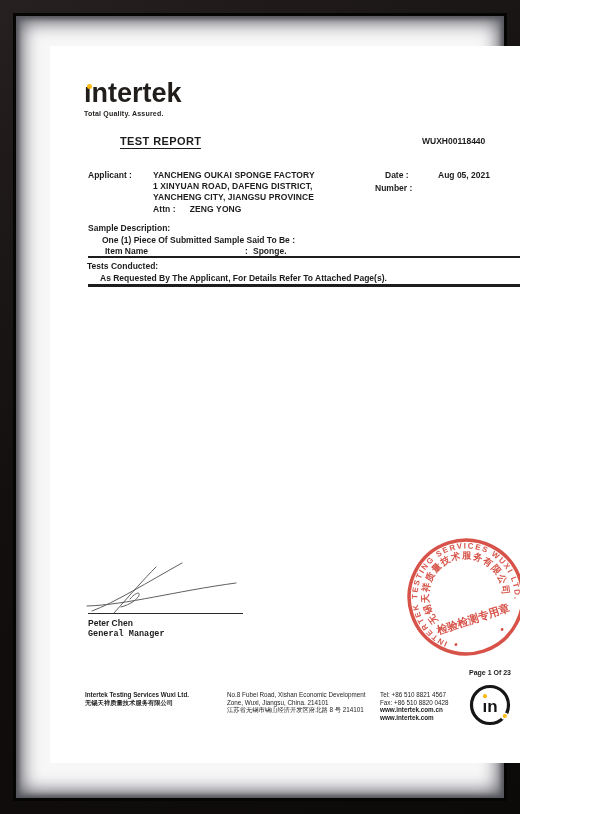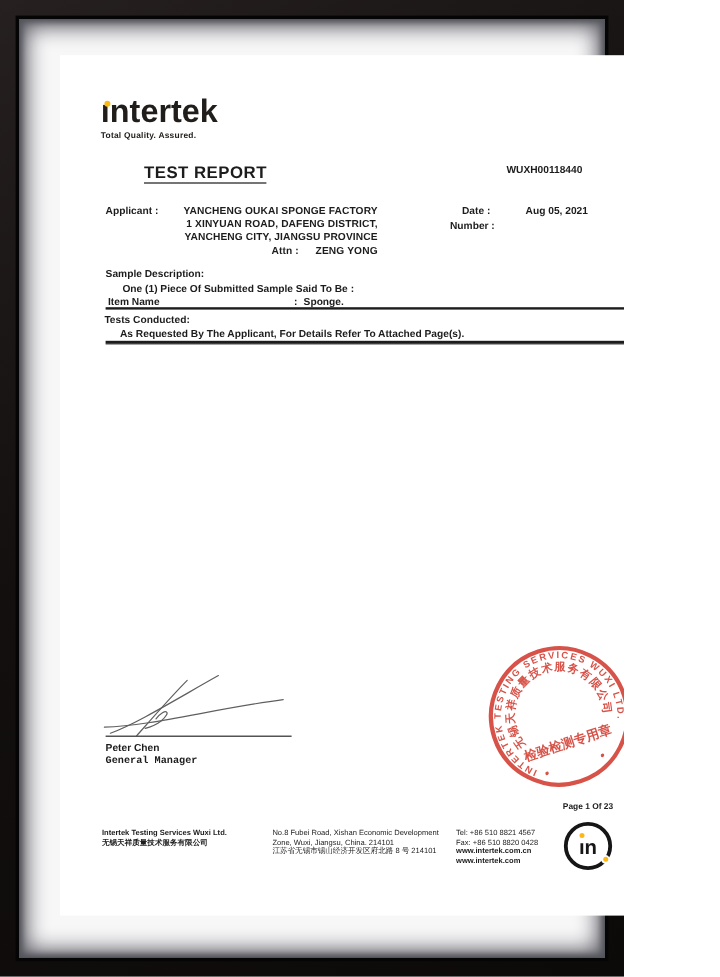--- a/index.html
+++ b/index.html
@@ -13,45 +13,45 @@
   .frame-lip { position:absolute; inset:13px; background:#060505; }
   .mat {
     position:absolute; inset:16px; background:#f7f7f8;
     box-shadow: inset 0 0 18px 6px #56565e, inset 0 0 5px 2px #33333a;
   }
   .page { position:absolute; left:50px; top:46px; width:498px; height:717px; background:#ffffff; }
 
   .abs { position:absolute; }
   .b { font-weight:bold; }
   .t85 { font-size:8.5px; line-height:11.2px; }
-  .caps { letter-spacing:0.1px;text-align:right; }
+  .caps { letter-spacing:0.1px; }
 
   
   .logo-wrap { left:34px; top:34px; }
   .logo-word { font-size:27px; font-weight:bold; letter-spacing:0px; color:#201d1b; line-height:27px; position:relative; }
   .logo-dot { position:absolute; width:5px; height:5px; border-radius:50%; background:#fdb913; left:2.5px; top:3.5px; }
   .tagline { font-size:7px; font-weight:bold; color:#201d1b; margin-top:3px; letter-spacing:0.2px; }
 
   
-  .title { left:70px; top:89px; font-size:14px; font-weight:bold; letter-spacing:0.4px;
+  .title { left:70px; top:89px; font-size:11px; font-weight:bold; letter-spacing:0.4px;
            border-bottom:1.6px solid #1c1c1c; padding-bottom:1px; }
   .num-label { left:325px; top:90px;margin-top:47px; }
   .num-value { left:372px; top:90px; }
   .date-label { left:335px; top:124px; }
   .date-value { left:372px; top:124px;margin-left:16px; }
 
   
   .app-label { left:38px; top:124px; }
   .app-block { left:103px; top:124px; }
   .attn-gap { display:inline-block; width:14px; }
 
   
   .sec1-label { left:38px; top:177px; }
   .sec1-line1 { left:52px; top:189px; }
-  .item-label { left:40px; top:200px; }
+  .item-label { left:55px; top:200px; }
   .item-colon { left:195px; top:200px; }
   .item-value { left:203px; top:200px; }
   .rule1 { left:38px; top:210px; width:434px; height:2px; background:#1d1d1d; }
   .sec2-label { left:37px; top:215px; }
   .sec2-line1 { left:50px; top:227px; }
   .rule2 { left:38px; top:238px; width:434px; height:2px;
            border-top:2px solid #1d1d1d; border-bottom:1px solid #1d1d1d; }
 
   
   .prep-block { left:38px; top:494px; }

